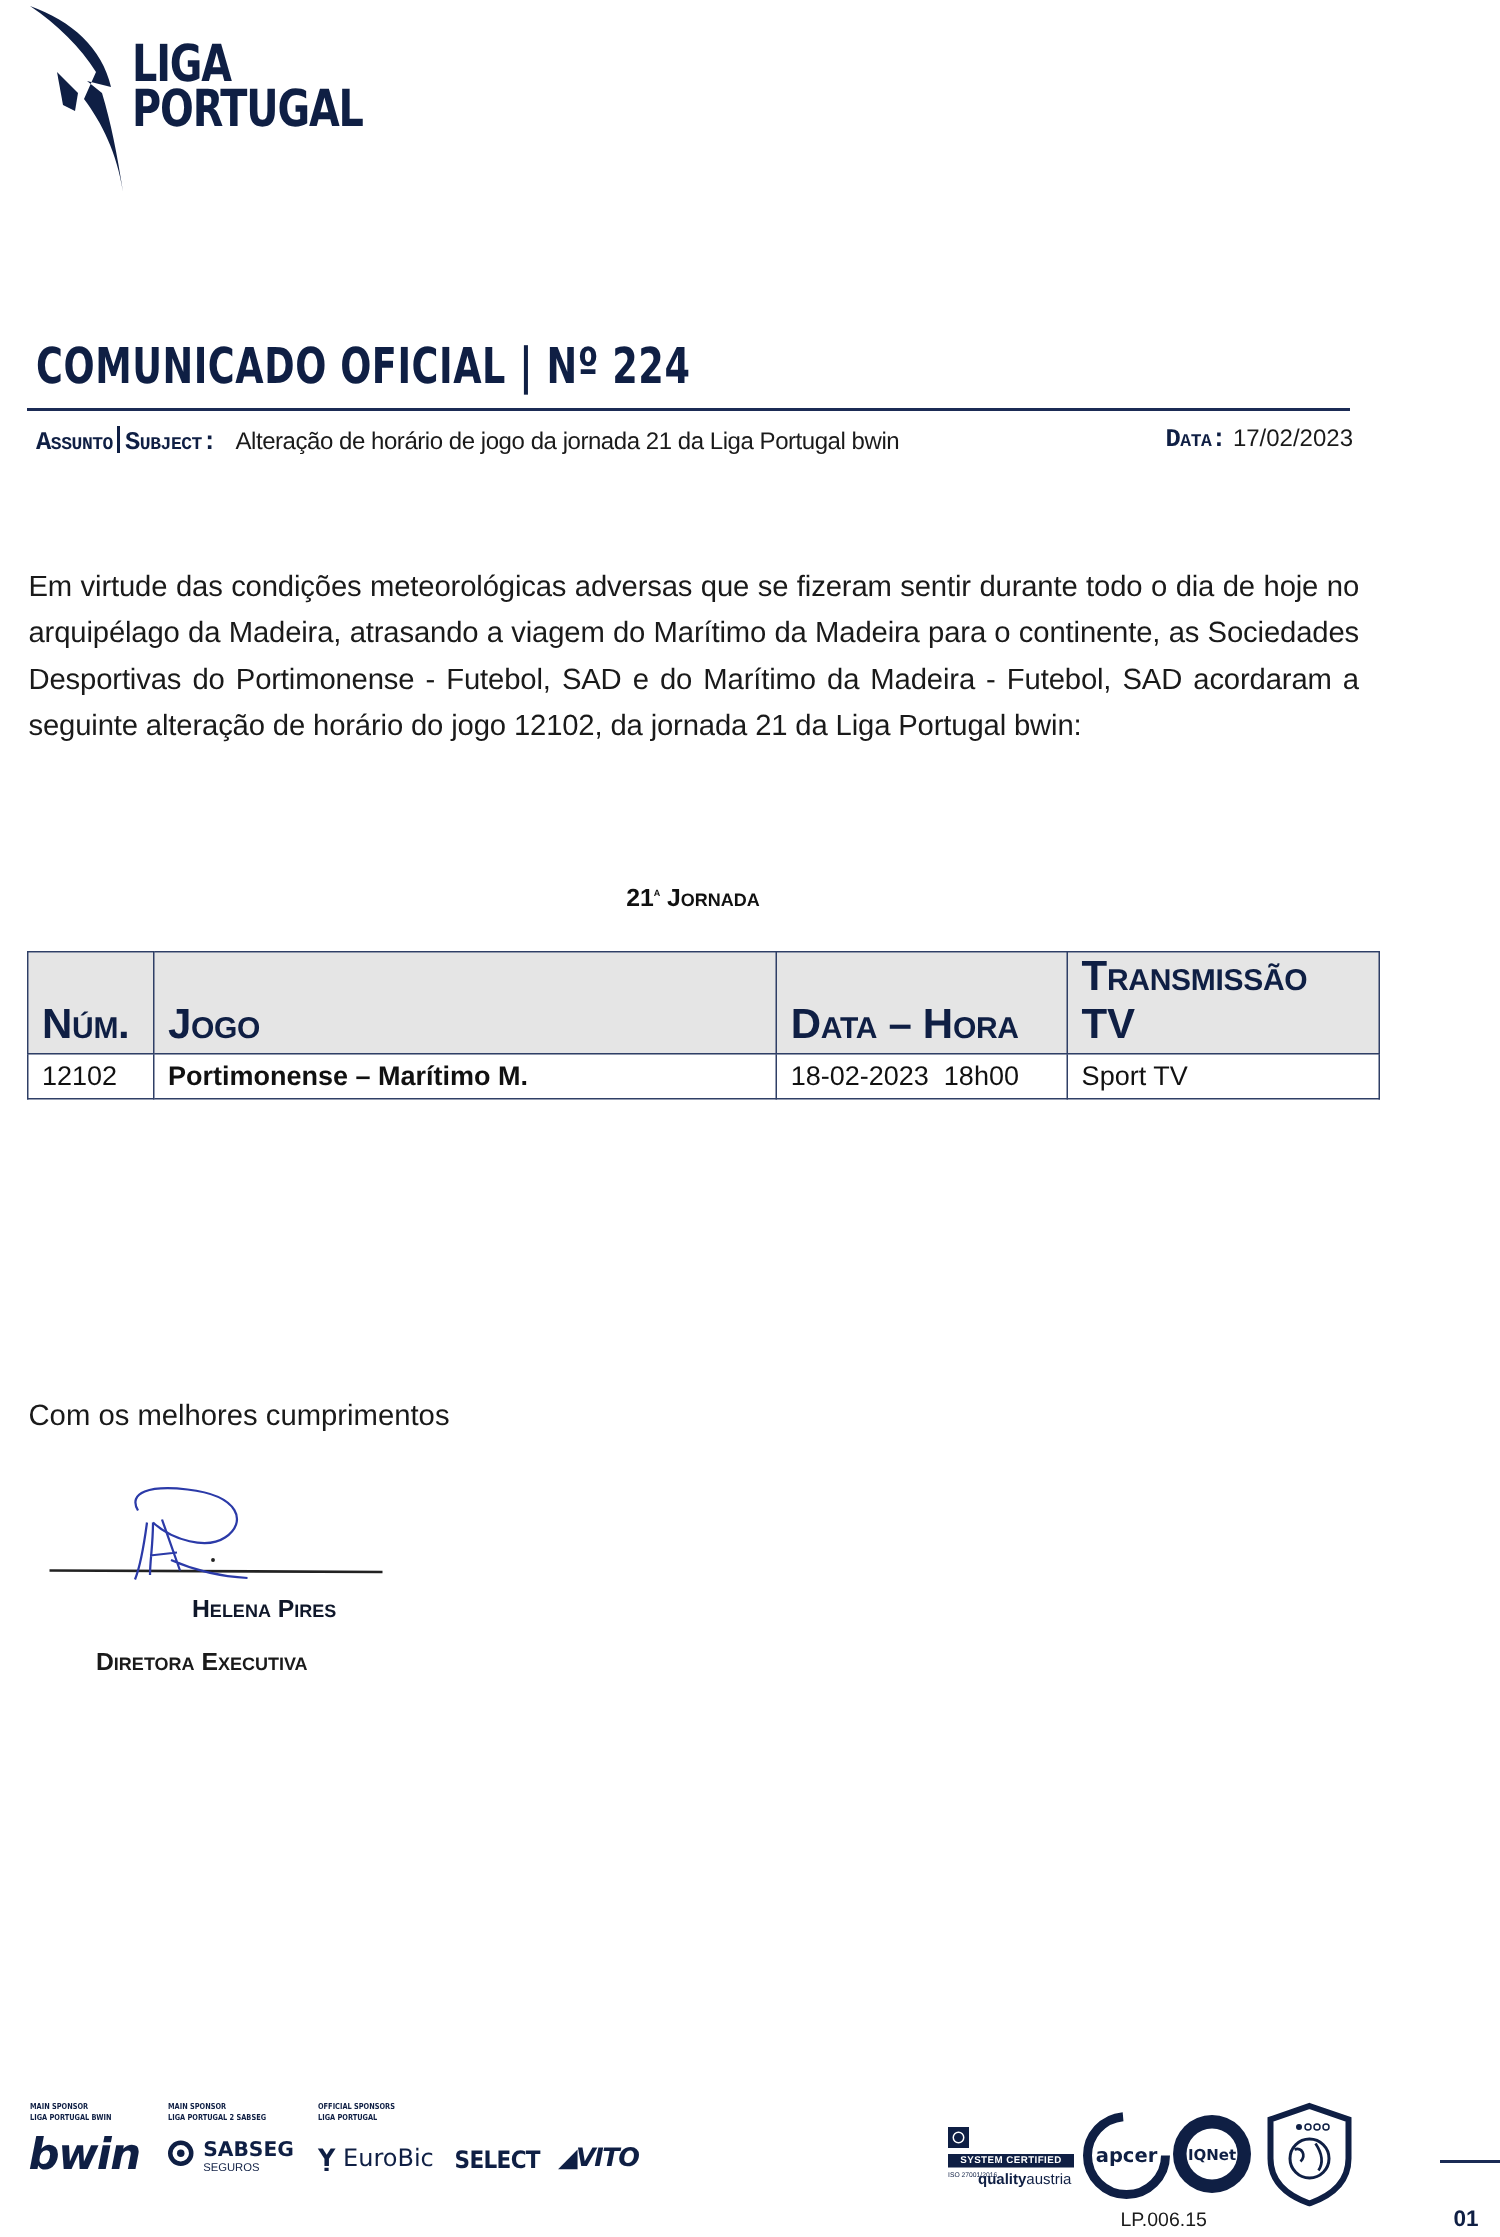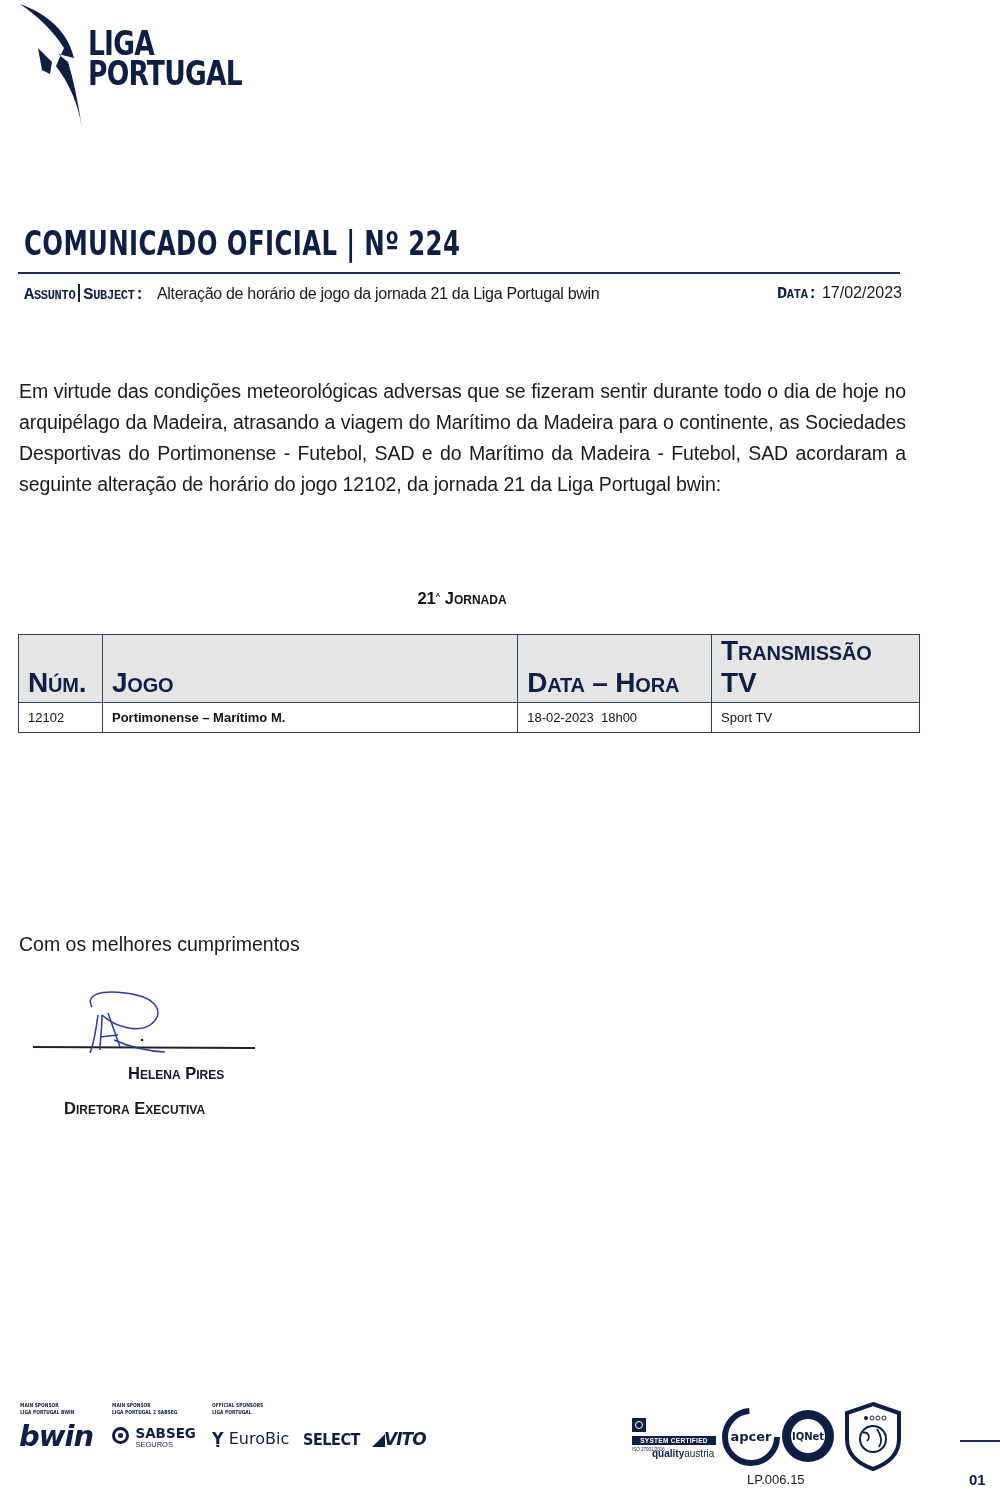--- a/index.html
+++ b/index.html
@@ -36,21 +36,21 @@
   #jornada-title { font-weight: bold; font-size: 16.5px; font-variant: small-caps; color: #111; line-height: 22px; }
   #jornada-title sup { font-size: 9px; vertical-align: 7px; }
   #jornada-sub { font-size: 17px; line-height: 26px; color: #111; }
   #jornada-sub .lbl { font-weight: bold; font-variant: small-caps; }
 
   
   #games-table { position: absolute; left: 18px; top: 634px; width: 902px; border-collapse: collapse; }
   #games-table th, #games-table td { border: 1.5px solid #2f3f66; padding: 0 9px; text-align: left; }
   #games-table th { background: #e5e5e5; height: 42px; vertical-align: bottom; padding-bottom: 3px;
                     font-weight: bold; font-variant: small-caps; font-size: 28px; color: #0f1f44; letter-spacing: -0.2px; }
-  #games-table td { height: 29px; font-size: 13px; color: #111; }
+  #games-table td { height: 29px; font-size: 18px; color: #111; }
   #games-table td.bold { font-weight: bold; }
   #games-table td.center { text-align: left; }
   .c1 { width: 65px; } .c2 { width: 397px; } .c3 { width: 175px; } .c4 { width: 189px; }
 
   
   #closing { position: absolute; left: 19px; top: 933px; font-size: 19.5px; color: #1a1a1a; }
   #signature { position: absolute; left: 30px; top: 985px; width: 230px; height: 75px; }
   #sig-name { position: absolute; left: 84px; top: 1064px; font-weight: bold; font-variant: small-caps; font-size: 16.5px; color: #0f172a; margin-left: 44px; }
   #sig-role { position: absolute; left: 64px; top: 1099px; font-weight: bold; font-variant: small-caps; font-size: 16.5px; color: #1a1a1a; }
 

